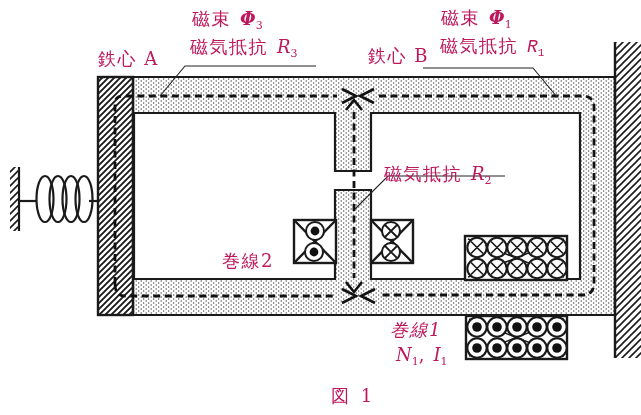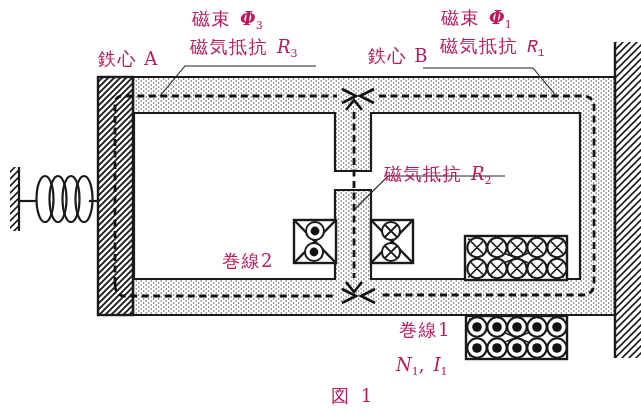--- a/index.html
+++ b/index.html
@@ -164,24 +164,24 @@
 </div>
 
 <div class="lbl" style="left:384px;top:164px;">
   <span>磁気抵抗</span><span class="sym">R</span><sub>2</sub>
 </div>
 
 <div class="lbl" style="left:222px;top:203px;margin-top:48px;">
   <span>巻線2</span>
 </div>
 
-<div class="lbl" style="left:399px;top:320px;">
+<div class="lbl" style="left:390px;top:320px;font-style:italic;">
   <span>巻線1</span>
 </div>
-<div class="lbl" style="left:396px;top:355px;">
+<div class="lbl" style="left:396px;top:345px;">
   <span class="var">N</span><sub>1</sub><span class="sep">,</span><span class="var">I</span><sub>1</sub>
 </div>
 
 <div class="lbl cap" style="left:331px;top:386px;text-align:center;">
   <span>図 1</span>
 </div>
 
 </div>
 
 </body></html>

